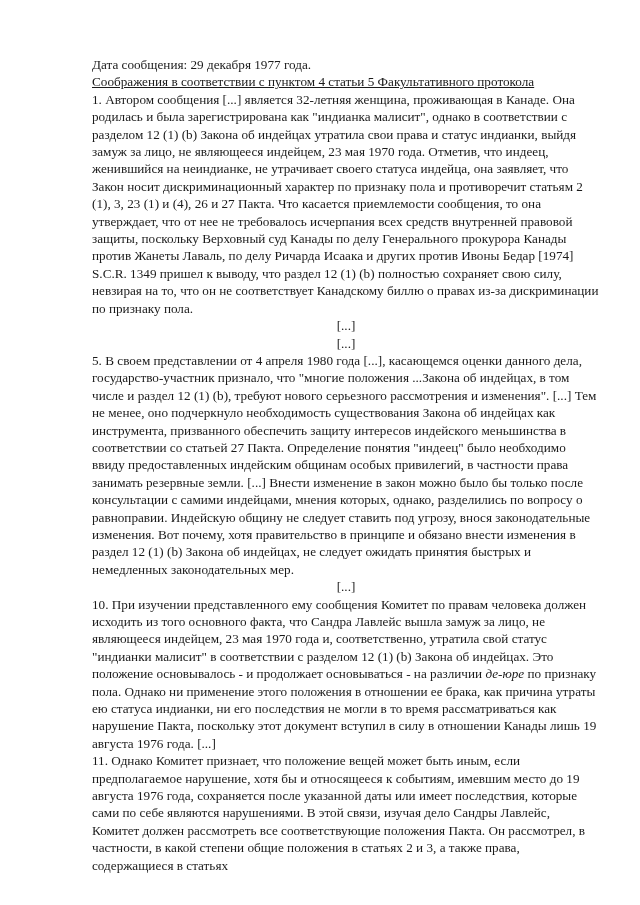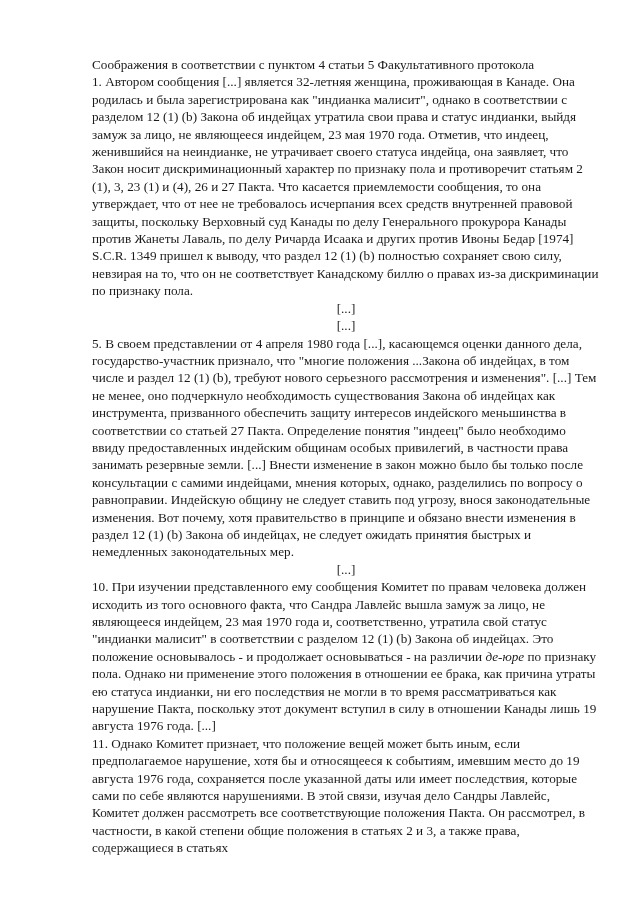--- a/index.html
+++ b/index.html
@@ -9,27 +9,28 @@
     left: 92px;
     top: 56px;
     width: 508px;
     font-family: "Liberation Serif", "DejaVu Serif", serif;
     font-size: 13.2px;
     line-height: 17.4px;
     color: #1a1a1a;
   }
   .para { display: block; }
   .center { text-align: center; display: block; }
-  .u { }
+  .u { text-decoration: underline; }
   em { font-style: italic; }
 </style>
 </head>
 <body>
 
 <div class="page">
+  <span class="para">Дата сообщения: 29 декабря 1977 года.</span>
   <span class="para u">Соображения в соответствии с пунктом 4 статьи 5 Факультативного протокола</span>
 
   <span class="para">1. Автором сообщения [...] является 32-летняя женщина, проживающая в Канаде. Она родилась и была зарегистрирована как "индианка малисит", однако в соответствии с разделом 12 (1) (b) Закона об индейцах утратила свои права и статус индианки, выйдя замуж за лицо, не являющееся индейцем, 23 мая 1970 года. Отметив, что индеец, женившийся на неиндианке, не утрачивает своего статуса индейца, она заявляет, что Закон носит дискриминационный характер по признаку пола и противоречит статьям 2 (1), 3, 23 (1) и (4), 26 и 27 Пакта. Что касается приемлемости сообщения, то она утверждает, что от нее не требовалось исчерпания всех средств внутренней правовой защиты, поскольку Верховный суд Канады по делу Генерального прокурора Канады против Жанеты Лаваль, по делу Ричарда Исаака и других против Ивоны Бедар [1974] S.C.R. 1349 пришел к выводу, что раздел 12 (1) (b) полностью сохраняет свою силу, невзирая на то, что он не соответствует Канадскому биллю о правах из-за дискриминации по признаку пола.</span>
   <span class="center">[...]</span>
 
   <span class="center">[...]</span>
 
   <span class="para">5. В своем представлении от 4 апреля 1980 года [...], касающемся оценки данного дела, государство-участник признало, что "многие положения ...Закона об индейцах, в том числе и раздел 12 (1) (b), требуют нового серьезного рассмотрения и изменения". [...] Тем не менее, оно подчеркнуло необходимость существования Закона об индейцах как инструмента, призванного обеспечить защиту интересов индейского меньшинства в соответствии со статьей 27 Пакта. Определение понятия "индеец" было необходимо ввиду предоставленных индейским общинам особых привилегий, в частности права занимать резервные земли. [...] Внести изменение в закон можно было бы только после консультации с самими индейцами, мнения которых, однако, разделились по вопросу о равноправии. Индейскую общину не следует ставить под угрозу, внося законодательные изменения. Вот почему, хотя правительство в принципе и обязано внести изменения в раздел 12 (1) (b) Закона об индейцах, не следует ожидать принятия быстрых и немедленных законодательных мер.</span>
   <span class="center">[...]</span>
 

